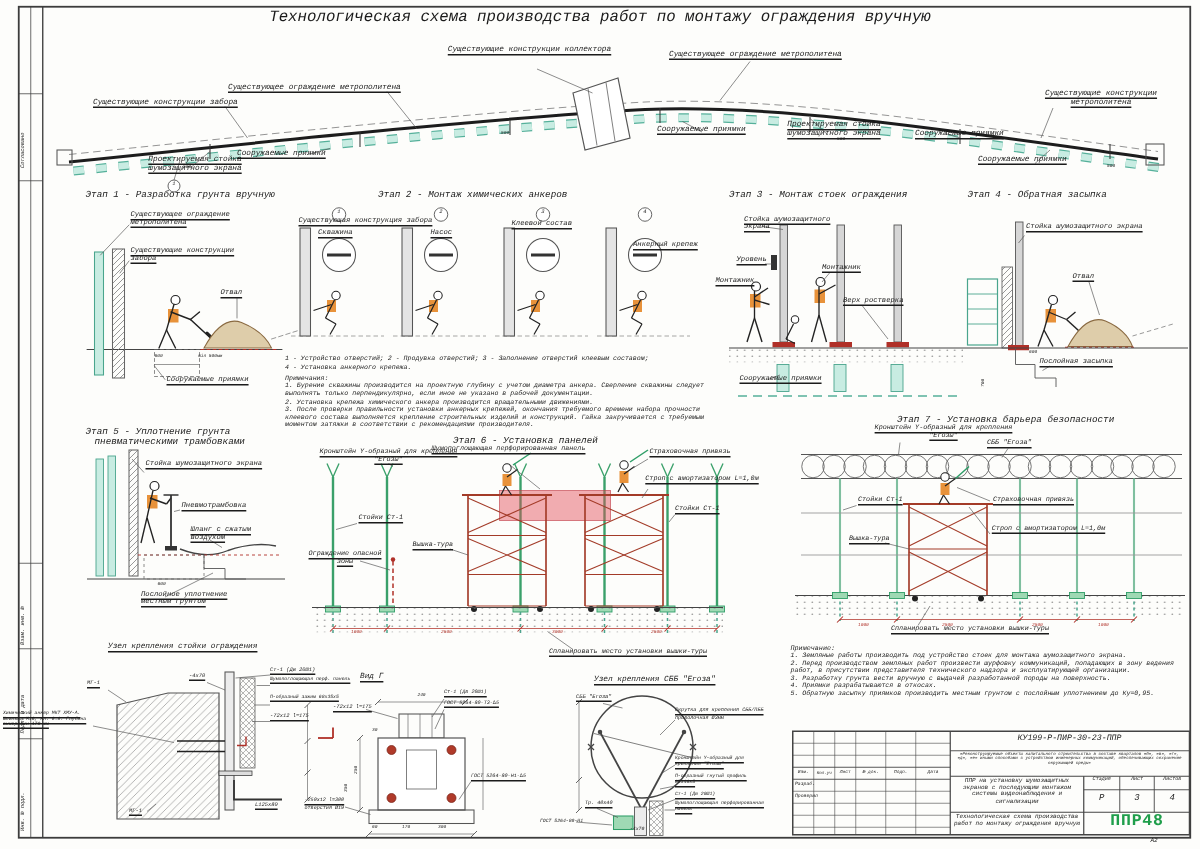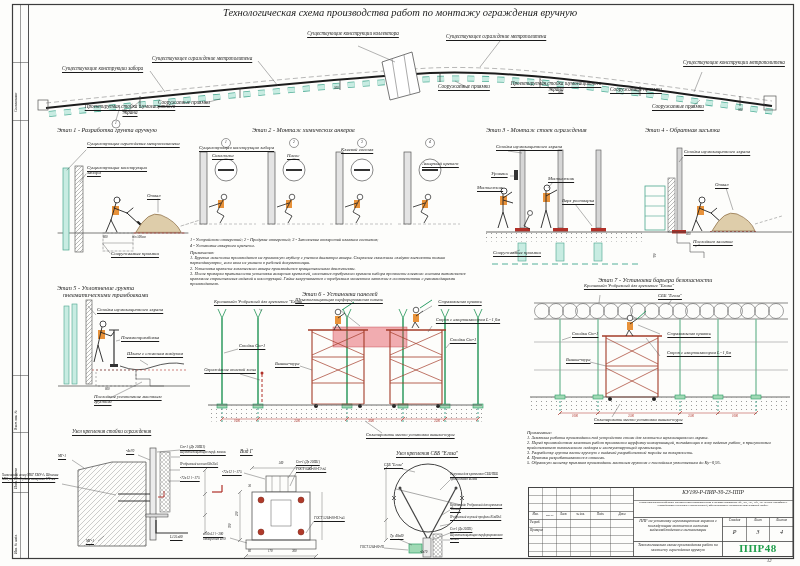--- a/index.html
+++ b/index.html
@@ -1,17 +1,17 @@
 <!DOCTYPE html>
 <html><head>
 <meta charset="utf-8">
 <style>
   html,body{margin:0;padding:0;background:#ffffff;}
   .sheet{position:relative;width:800px;height:566px;background:#fdfdfb;overflow:hidden;
-         font-family:Liberation Serif, serif;}
+         font-family:Liberation Mono, monospace;}
   svg.lines{position:absolute;left:0;top:0;}
   .s{position:absolute;white-space:nowrap;line-height:1.14;color:#1b1b1b;font-style:italic;}
   .c{text-align:center;}
   .w{white-space:normal;}
   .u{text-decoration:underline;text-underline-offset:1.5px;text-decoration-thickness:.5px;}
   .f10{font-size:10.5px;} .f6{font-size:6.2px;} .f55{font-size:5.5px;} .f5{font-size:5.2px;}
   .f48{font-size:4.8px;} .f45{font-size:4.5px;} .f44{font-size:4.4px;} .f40{font-size:4px;}
   .f36{font-size:3.6px;} .f34{font-size:3.4px;} .f32{font-size:3.2px;} .f30{font-size:3px;}
   .f28{font-size:2.8px;} .f60{font-size:6px;}
   .red{color:#b03028;}

